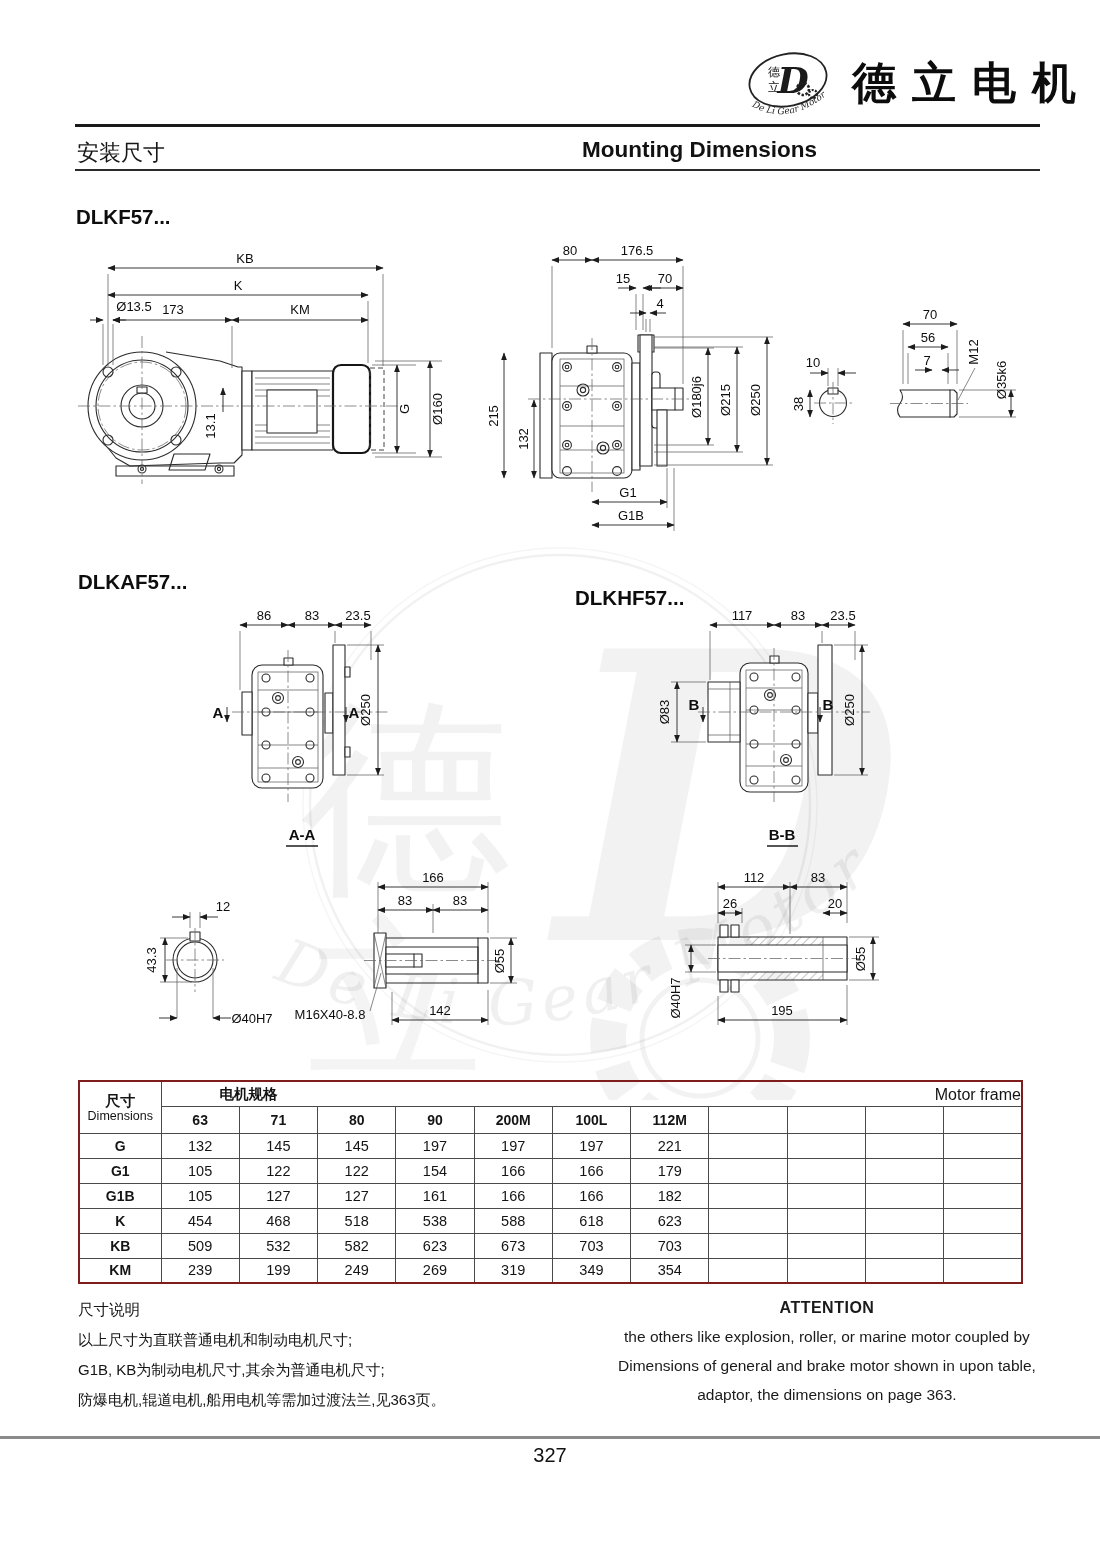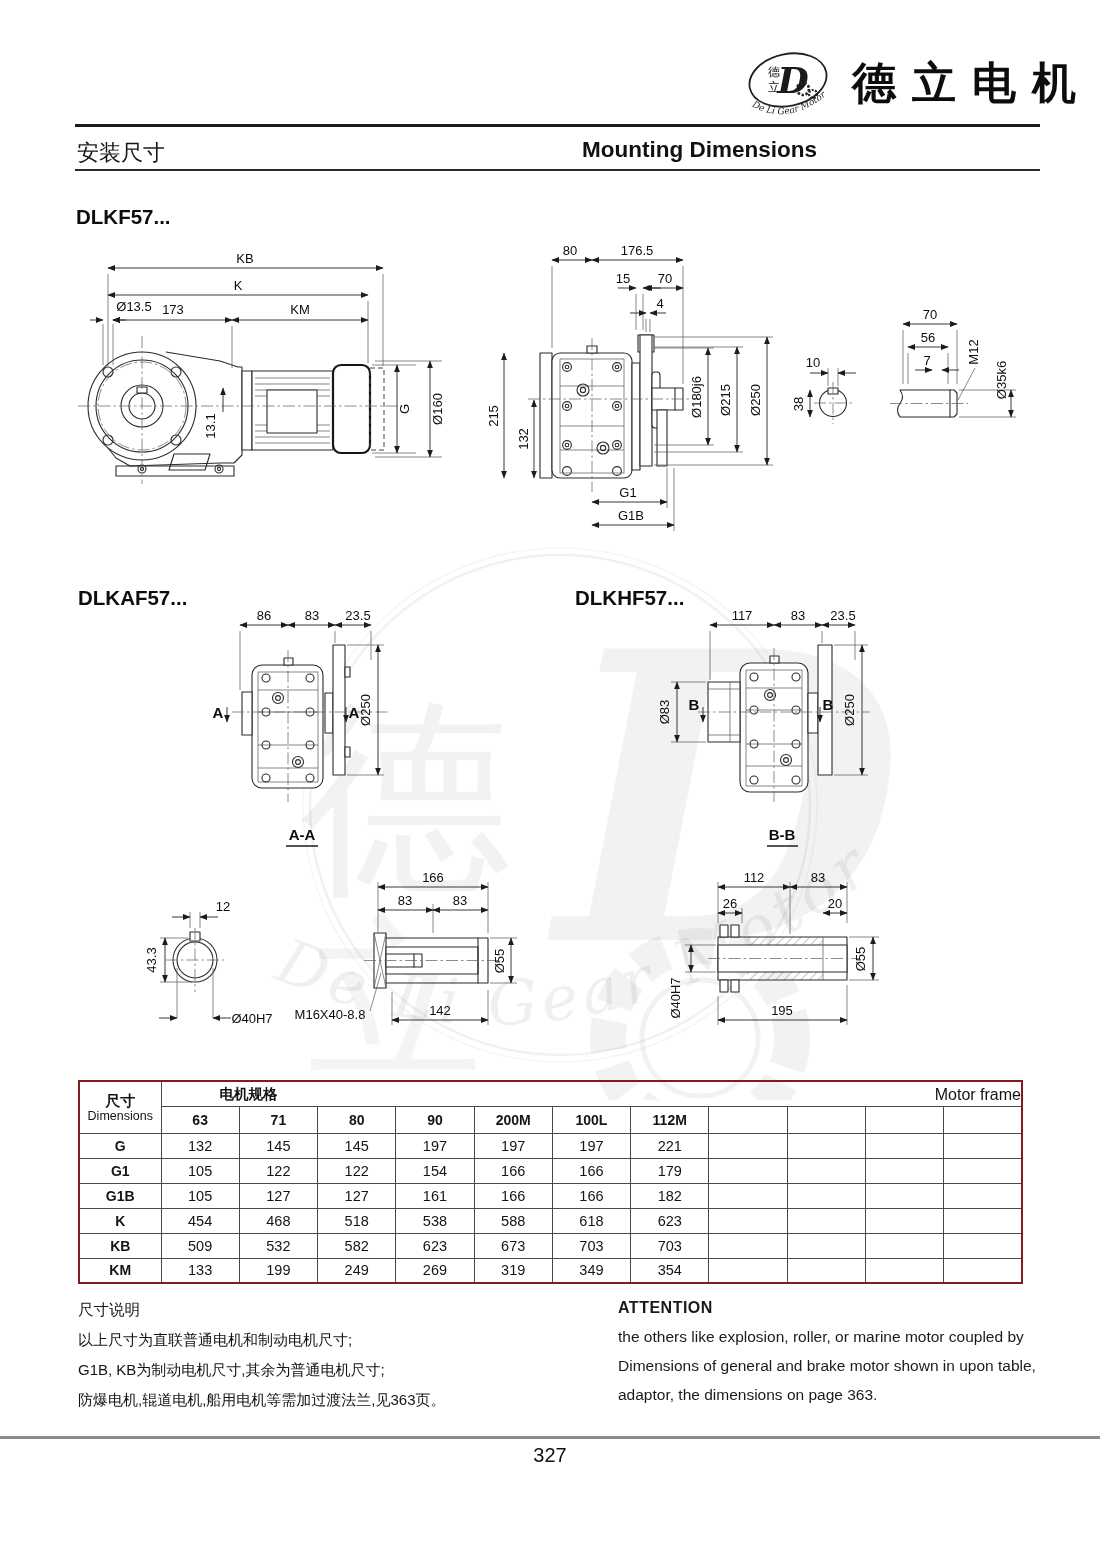--- a/index.html
+++ b/index.html
@@ -50,21 +50,21 @@
   .dim-en{font-size:12.5px;line-height:14px;}
   th.c-grp{position:relative;}
   .g-cn{position:absolute;left:10px;top:3px;font-weight:bold;font-size:14.5px;padding-left:48px;}
   .g-en{position:absolute;left:0;right:0;top:4px;text-align:right;font-weight:normal;font-size:16px;}
 
   
   .notes-cn{position:absolute;left:78px;top:1295px;font-size:15px;line-height:30px;color:#151515;}
   .notes-cn .nt{font-size:15.5px;}
   .notes-en{position:absolute;left:618px;top:1293px;font-size:15.5px;line-height:29px;color:#1a1a1a;}
   .notes-en .nt{font-weight:bold;font-size:16px;letter-spacing:0.5px;}
-  .notes-en div{margin-bottom:0px;}
+  .notes-en div{margin-bottom:0px;text-align:center;}
 
   
   .frule{position:absolute;left:0;top:1436px;width:1100px;height:3px;background:#8a8a8a;}
   .pageno{position:absolute;left:0;top:1444px;width:1100px;text-align:center;font-size:20px;color:#111;}
 </style>
 </head>
 <body>
 
 <div class="page">
 
@@ -294,21 +294,21 @@
         <text class="dt" x="857" y="125">7</text>
         <line class="th" x1="905" y1="128" x2="888" y2="160"></line>
         <text class="dt" transform="translate(908,112) rotate(-90)">M12</text>
         <line class="th" x1="889" y1="150" x2="946" y2="150"></line>
         <line class="th" x1="889" y1="177" x2="946" y2="177"></line>
         <line class="dm" x1="941" y1="150" x2="941" y2="177"></line>
         <text class="dt" transform="translate(936,140) rotate(-90)">Ø35k6</text>
       </g>
     </svg>
 
-    <div class="sec-title" style="left:78px;top:586px;">DLKAF57...</div>
+    <div class="sec-title" style="left:78px;top:570px;">DLKAF57...</div>
     <div class="sec-title" style="left:575px;top:586px;">DLKHF57...</div>
 
     <svg class="abs" style="left:70px;top:610px;" width="1005" height="245">
 
       <g>
         <rect class="sw" x="182" y="55" width="71" height="123" rx="10"></rect>
         <rect class="sw" x="214" y="48" width="9" height="7"></rect>
         <rect class="sw" x="172" y="82" width="10" height="43"></rect>
         <rect class="th" x="188" y="62" width="60" height="110" fill="none"></rect>
         <line class="th" x1="188" y1="80" x2="248" y2="80"></line>
@@ -612,21 +612,21 @@
             <td>673</td>
             <td>703</td>
             <td>703</td>
             <td></td>
             <td></td>
             <td></td>
             <td></td>
           </tr>
           <tr>
             <th>KM</th>
-            <td>133</td>
+            <td>239</td>
             <td>199</td>
             <td>249</td>
             <td>269</td>
             <td>319</td>
             <td>349</td>
             <td>354</td>
             <td></td>
             <td></td>
             <td></td>
             <td></td>

